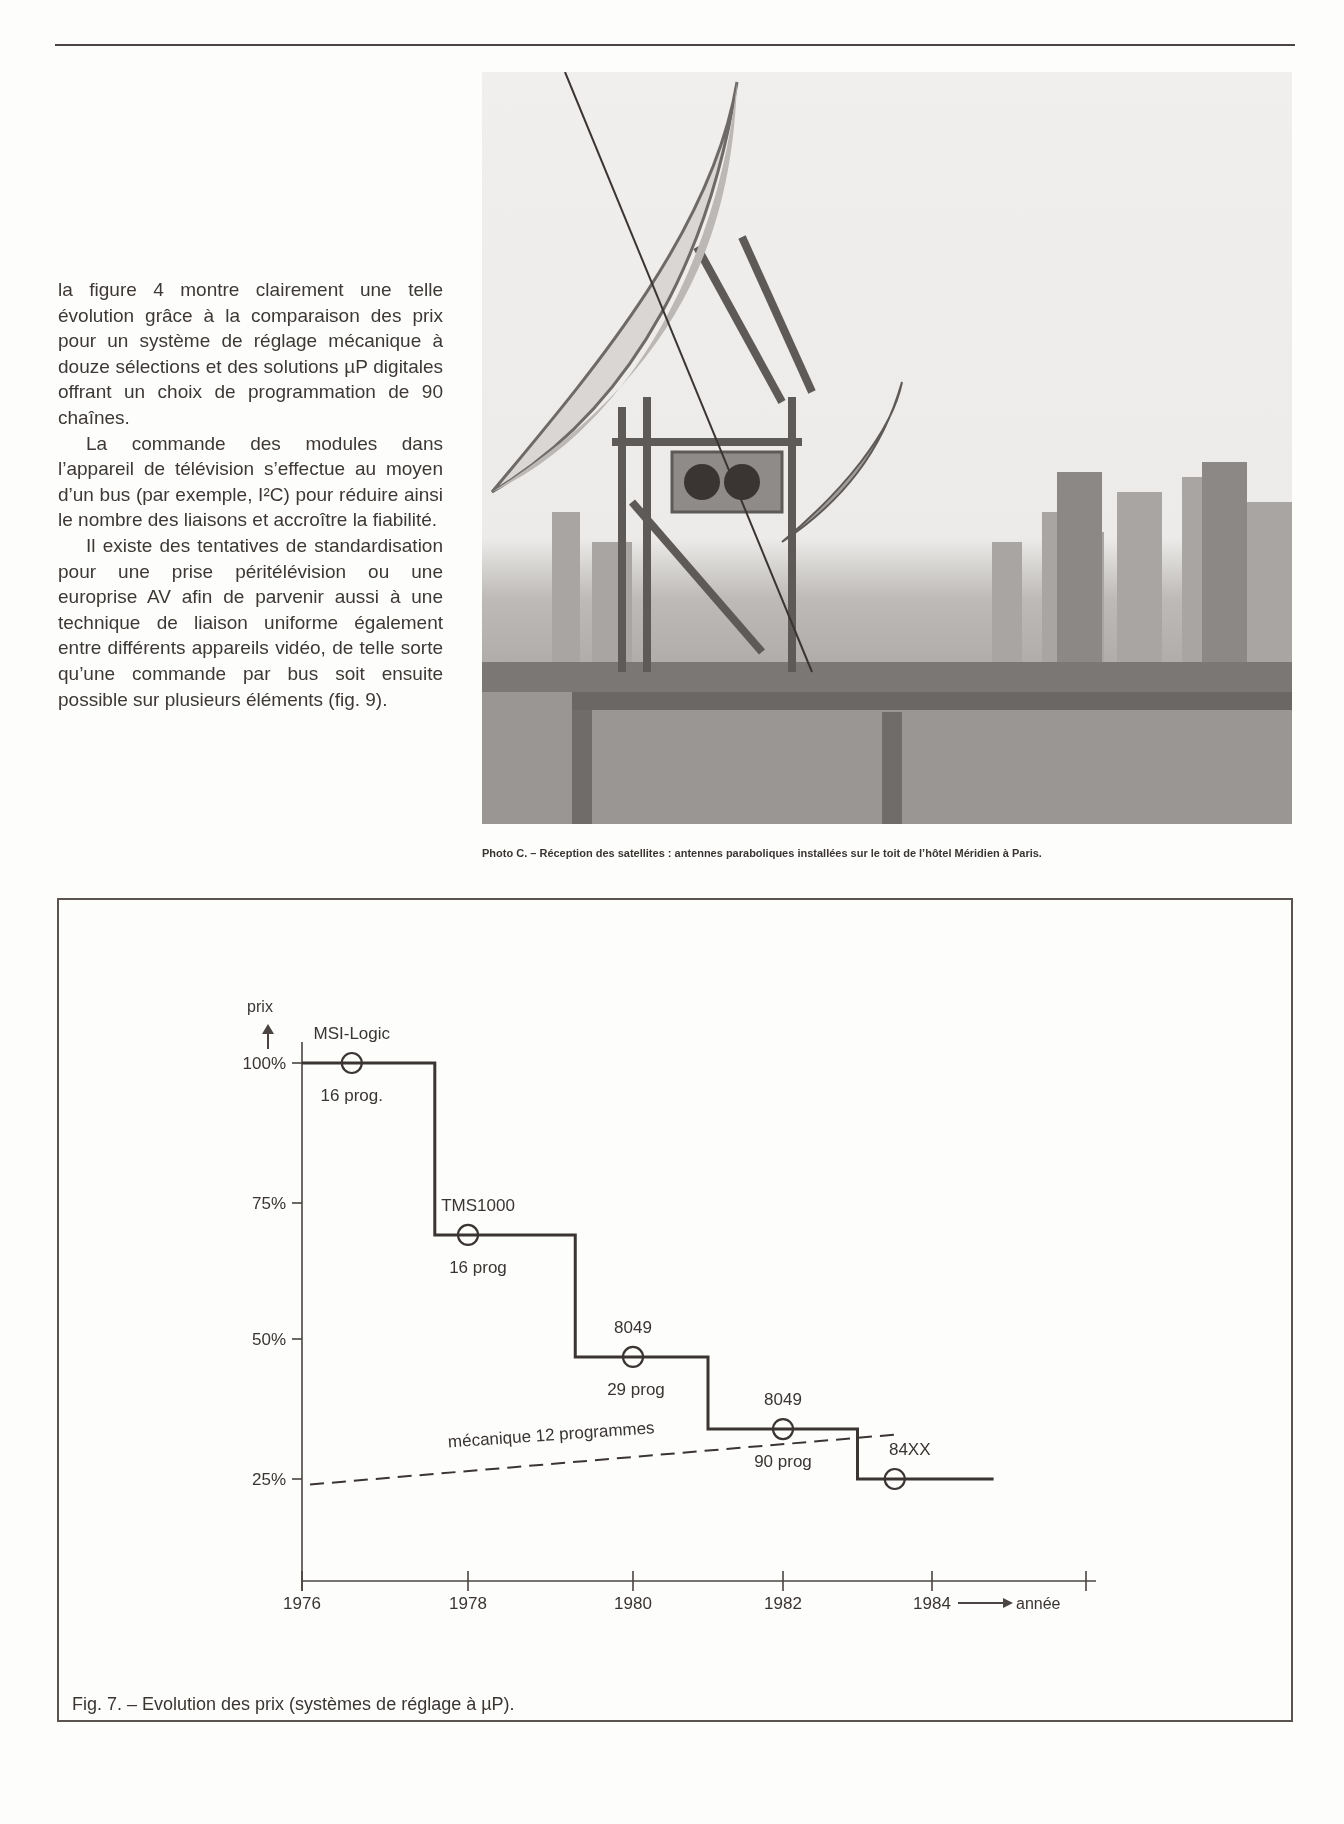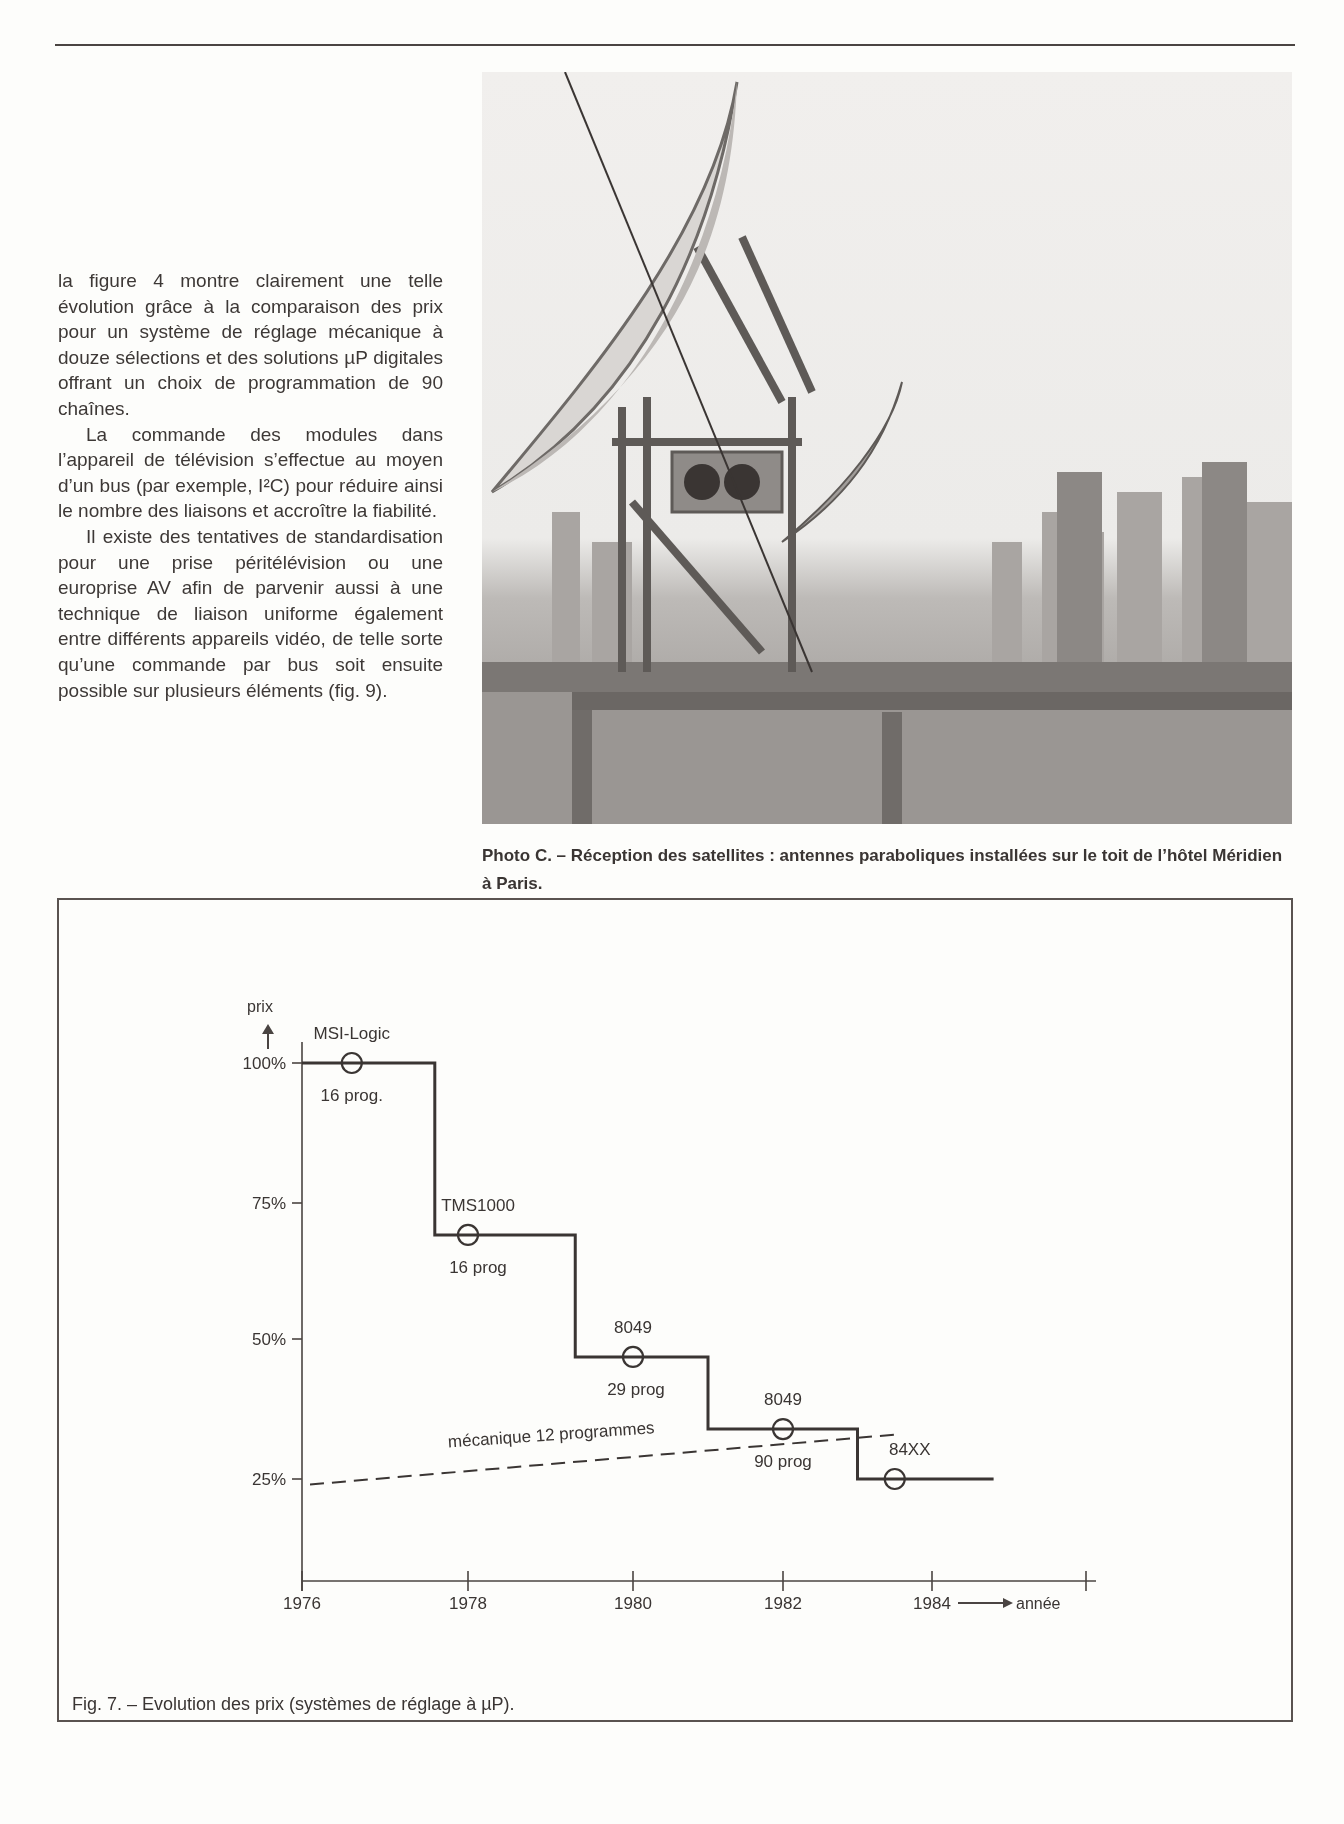--- a/index.html
+++ b/index.html
@@ -1,23 +1,23 @@
 <!DOCTYPE html>
 <html><head>
 <meta charset="utf-8">
 <style>
   html, body { margin:0; padding:0; }
   body { width:1344px; height:1824px; background:#fdfdfb; position:relative; overflow:hidden; font-family:"Liberation Sans", sans-serif; color:#3a3533; }
   .top-rule { position:absolute; left:55px; top:44px; width:1240px; height:2px; background:#4a4442; }
-  .body-col { position:absolute; left:58px; top:268px; width:385px; font-size:19px; line-height:25.6px; text-align:justify; color:#3d3836; }
+  .body-col { position:absolute; left:58px; top:277px; width:385px; font-size:19px; line-height:25.6px; text-align:justify; color:#3d3836; }
   .body-col p { margin:0; text-indent:0; }
   .body-col p.indent { text-indent:28px; }
   .photo { position:absolute; left:482px; top:72px; width:810px; height:752px; background:linear-gradient(#f1efed 0%, #ecebe9 62%, #bdbab7 70%, #8f8b88 100%); overflow:hidden; }
   .photo svg { width:100%; height:100%; display:block; }
-  .photo-caption { position:absolute; left:482px; top:842px; width:812px; font-size:17px; font-weight:bold; line-height:28px; color:#3a3533; }
+  .photo-caption { position:absolute; left:482px; top:842px; width:812px; font-size:11px; font-weight:bold; line-height:22px; color:#3a3533; }
   .fig-box { position:absolute; left:57px; top:898px; width:1236px; height:824px; border:2px solid #5a5350; box-sizing:border-box; }
   .fig-caption { position:absolute; left:72px; top:1694px; font-size:18px; color:#3a3533; }
   .footer { position:absolute; left:56px; top:1856px; font-size:15px; font-weight:normal; color:#4a4442; }
   #chart { position:absolute; left:0; top:0; width:1344px; height:1824px; pointer-events:none; }
   #chart text { font-family:"Liberation Sans", sans-serif; fill:#3a3533; }
 </style>
 </head>
 <body>
 
 <div class="top-rule"></div>

